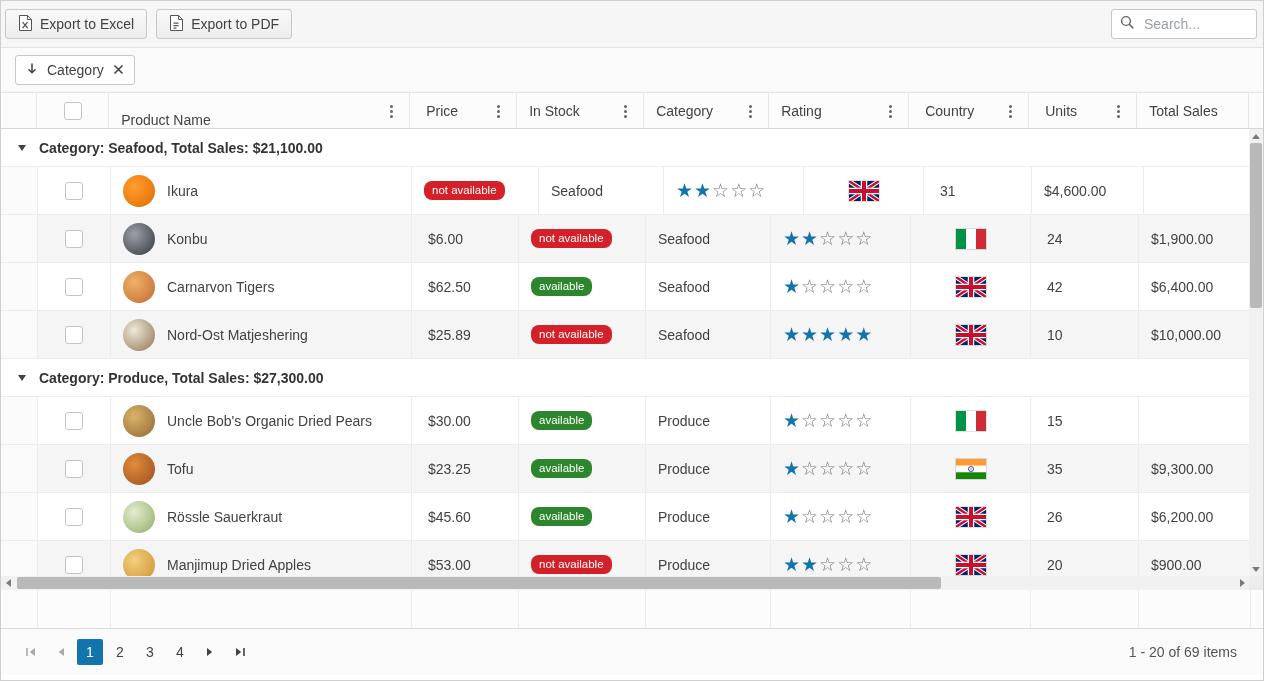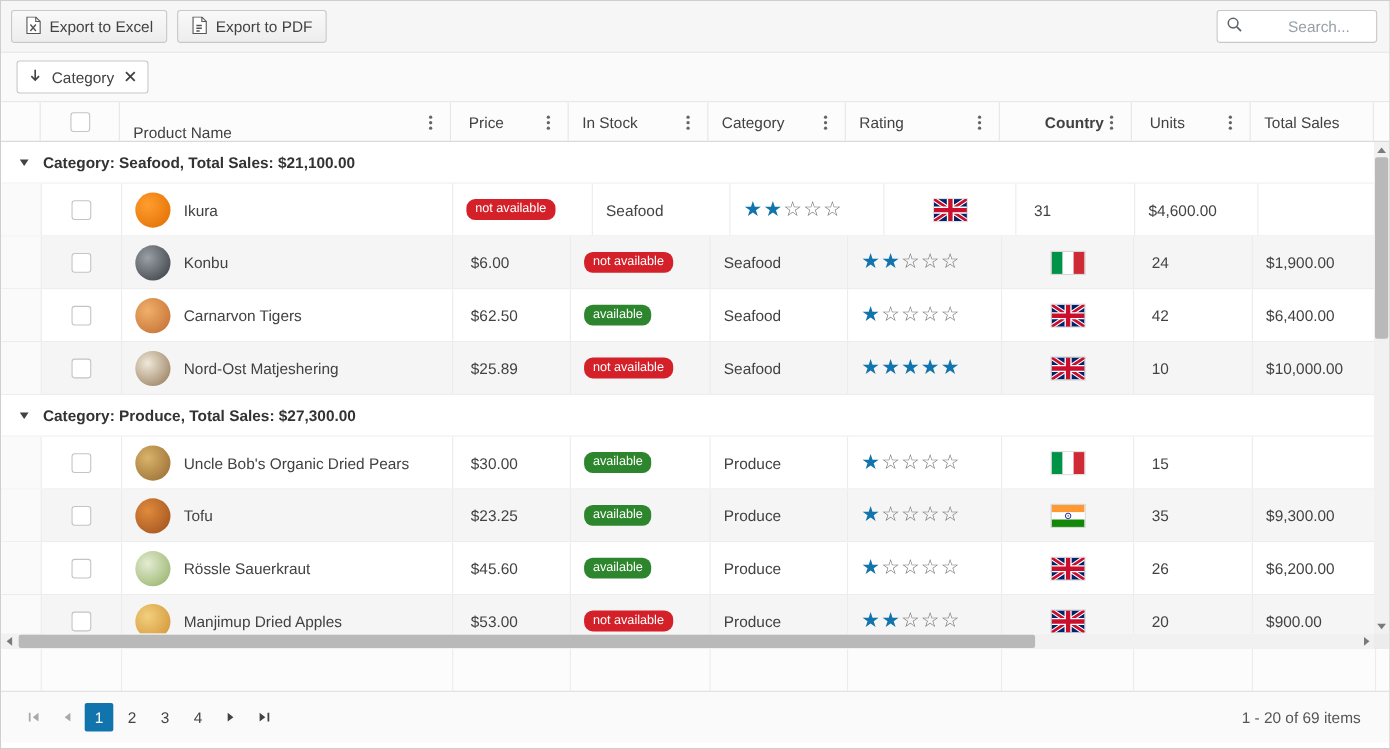--- a/index.html
+++ b/index.html
@@ -3,28 +3,28 @@
 <meta charset="utf-8">
 <style>
   html,body{margin:0;padding:0;background:#fff;}
   .app{
     position:relative;width:1264px;height:681px;box-sizing:border-box;
     border:1px solid #cfcfcf;background:#fff;overflow:hidden;
     font-family:"Liberation Sans","DejaVu Sans",sans-serif;font-size:14px;color:#424242;
   }
   
   .toolbar{height:47px;background:#f6f6f6;border-bottom:1px solid #e3e3e3;
-    display:flex;align-items:center;padding:0 9px;gap:9px;box-sizing:border-box;}
+    display:flex;align-items:center;padding:0 4px;gap:9px;box-sizing:border-box;}
   .btn{display:inline-flex;align-items:center;gap:7px;height:30px;padding:0 12px;
     background:linear-gradient(#f9f9f9,#ededed);border:1px solid #c8c8c8;border-radius:3px;
     color:#424242;font-size:14px;cursor:pointer;}
   .search-box{margin-left:auto;width:146px;height:30px;background:#fff;border:1px solid #c8c8c8;
     border-radius:3px;display:flex;align-items:center;padding:0 8px;gap:7px;box-sizing:border-box;margin-right:2px;}
   .search-box input{border:none;outline:none;width:100%;font-size:14px;color:#7f1d1d;
-    font-family:inherit;background:transparent;margin-left:32px;}
+    font-family:inherit;background:transparent;}
   .search-box input::placeholder{color:#9aa0a6;}
   
   .groupbar{height:45px;background:#fafafa;border-bottom:1px solid #e3e3e3;
     display:flex;align-items:center;padding:0 14px;box-sizing:border-box;}
   .chip{display:inline-flex;align-items:center;gap:9px;height:28px;padding:0 10px;
     background:#fff;border:1px solid #c8c8c8;border-radius:3px;cursor:pointer;}
   
   .grid-header{height:36px;background:#fcfcfc;border-bottom:1px solid #d6d6d6;
     display:flex;box-sizing:border-box;}
   .hcell{position:relative;display:flex;align-items:center;box-sizing:border-box;
@@ -155,21 +155,21 @@
     <span class="kebab"></span>
   </div>
         <div class="hcell c-cat">
     <span>Category</span>
     <span class="kebab"></span>
   </div>
         <div class="hcell c-rate">
     <span>Rating</span>
     <span class="kebab"></span>
   </div>
-        <div class="hcell c-cty" style="justify-content: center; padding-left: 16px; font-weight: bold;">
+        <div class="hcell c-cty" style="justify-content: flex-start; padding-left: 16px;">
     <span>Country</span>
     <span class="kebab"></span>
   </div>
         <div class="hcell c-units">
     <span>Units</span>
     <span class="kebab"></span>
   </div>
         <div class="hcell c-total">
     <span>Total Sales</span>
 

